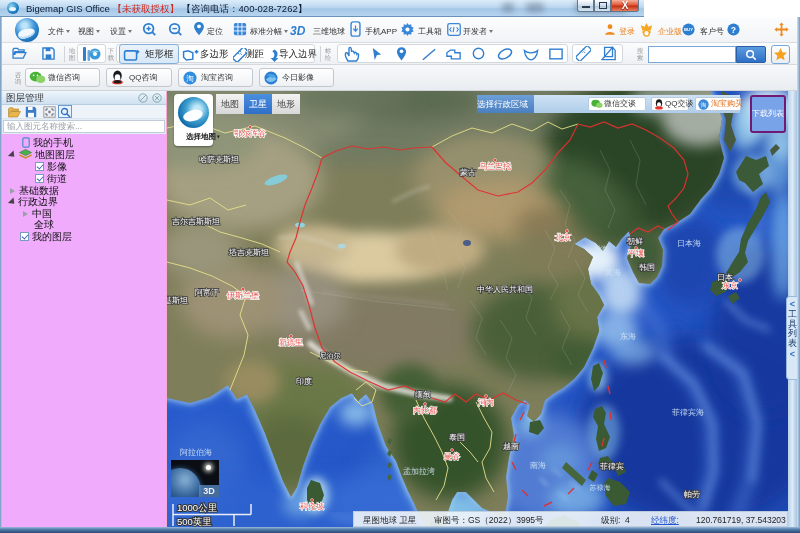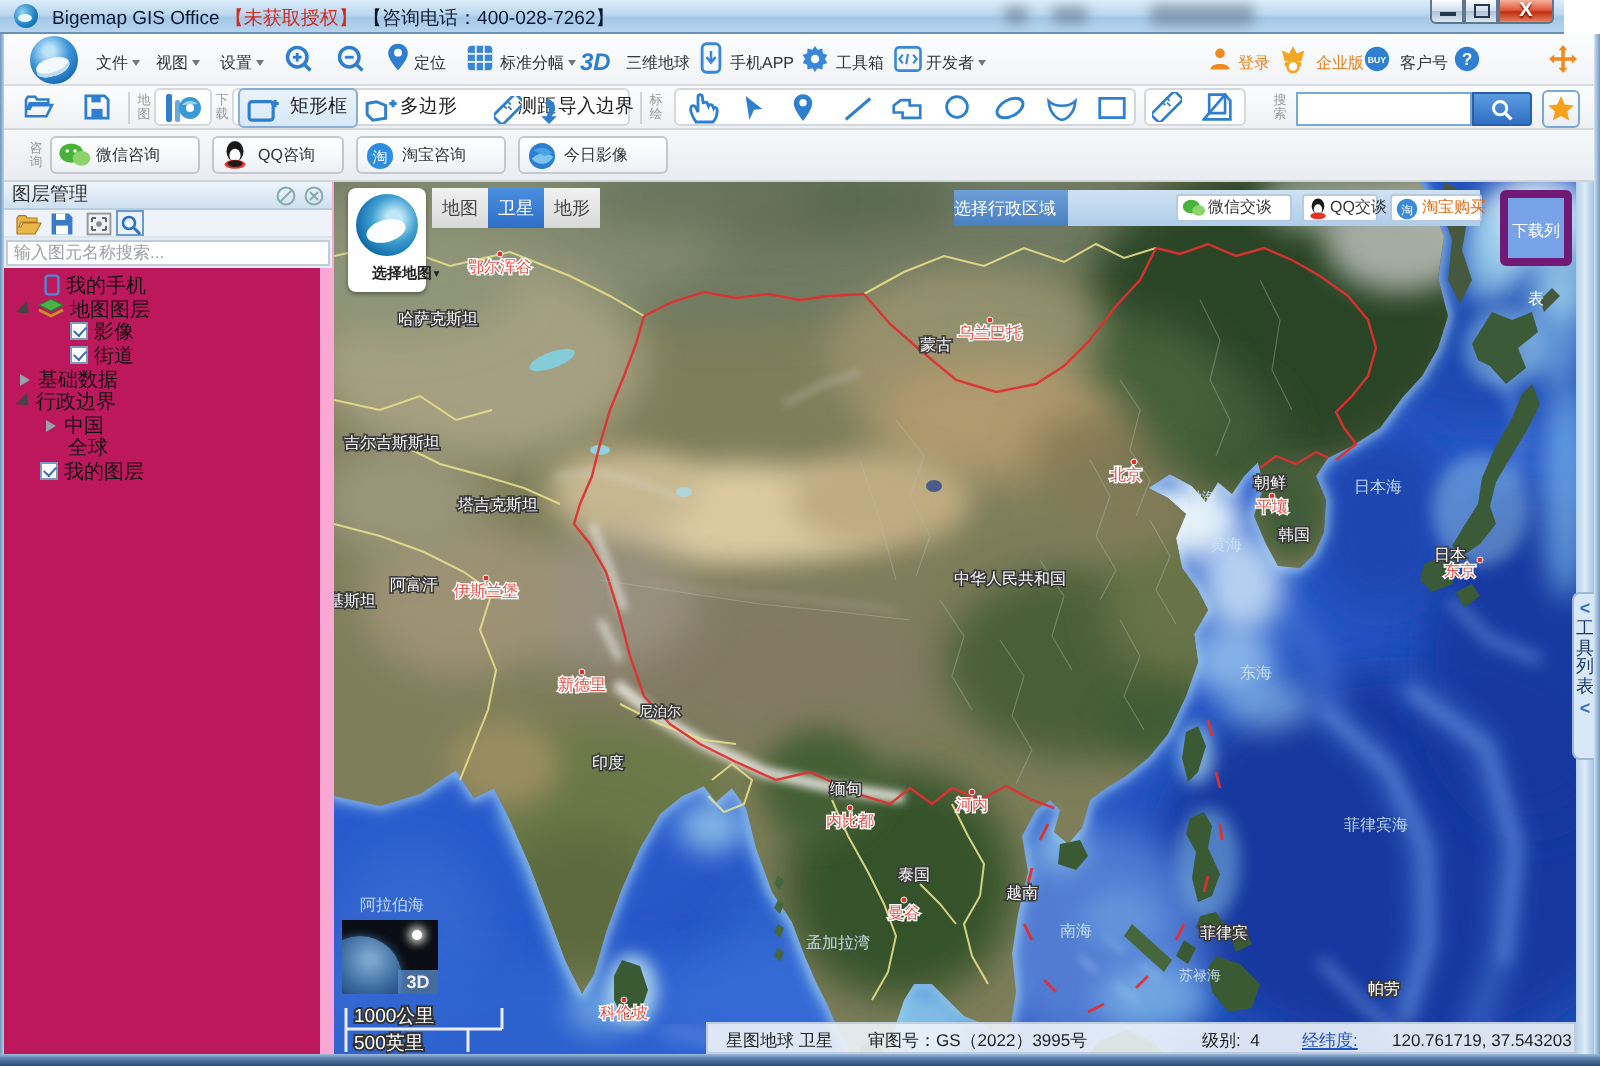--- a/index.html
+++ b/index.html
@@ -1,19 +1,19 @@
 <!DOCTYPE html>
 <html><head>
 <meta charset="utf-8">
 <style>
 * { margin:0; padding:0; box-sizing:border-box; }
 body { font-family:"Liberation Sans",sans-serif; width:800px; height:533px; overflow:hidden; background:#fff; }
 #win { position:relative; width:800px; height:533px; }
 
-#titlebar { position:absolute; left:0; top:0; width:782px; height:17px;
+#titlebar { position:absolute; left:0; top:0; width:644px; height:17px;
   background:linear-gradient(#dcedfb,#bcd8f0 45%,#a5c8e8 55%,#b6d4ee);
   border-bottom:1px solid #6a92b8; font-size:9.5px; color:#111; }
 #titlebar .ticon { position:absolute; left:7px; top:2px; width:12px; height:12px; border-radius:50%;
   background:radial-gradient(circle at 35% 35%, #8fd4f2, #1d7ec2 60%, #0d5d9a); }
 #titlebar .ticon:after { content:""; position:absolute; left:2px; top:5px; width:7px; height:4px; border-radius:50%; background:#e8f6ff; }
 #titlebar .ttext { position:absolute; left:26px; top:3px; white-space:nowrap; }
 #titlebar .red { color:#d42a1e; }
 #titlebar .blk { color:#0c1830; }
 .smudge { position:absolute; background:#5a6a80; filter:blur(3px); opacity:.5; border-radius:3px; }
 #winbtns { position:absolute; right:5px; top:0; height:13px; }
@@ -38,21 +38,21 @@
   background:linear-gradient(#fbfcfd,#eef1f4); border-bottom:1px solid #d6dade; }
 .vlabel { position:absolute; font-size:6.5px; color:#999; line-height:7px; width:8px; text-align:center; }
 .tbtn { position:absolute; top:1px; height:20px; border:1px solid transparent; border-radius:3px; font-size:9.5px; color:#222; line-height:18px; white-space:nowrap; }
 .tbtn.active { background:linear-gradient(#eaf3fc,#d7e8f8); border-color:#86aed6; }
 .sep3 { position:absolute; top:3px; width:1px; height:16px; background:#d0d4d8; }
 #row4 { position:absolute; left:2px; top:65px; width:796px; height:26px;
   background:linear-gradient(#f6f8fa,#e9edf1); border-bottom:1px solid #cfd4d9; }
 .qbtn { position:absolute; top:3px; height:19px; border:1px solid #c2c8ce; border-radius:3px;
   background:linear-gradient(#ffffff,#eef1f4); font-size:8px; color:#333; line-height:17px; padding:0 6px 0 22px; white-space:nowrap; }
 
-#lpanel { position:absolute; left:2px; top:91px; width:165px; height:436px; background:#be185d; border-right:7px solid #f9a8d4; }
+#lpanel { position:absolute; left:2px; top:91px; width:165px; height:436px; background:#f0abfc; border-right:1px solid #f9a8d4; }
 #lphead { position:absolute; left:0; top:0; width:164px; height:14px;
   background:linear-gradient(#eef5fc,#cfe0f0); border-bottom:1px solid #b8cde0; font-size:9.5px; color:#333; line-height:14px; padding-left:4px; }
 #lptool { position:absolute; left:0; top:14px; width:164px; height:14px; background:#eef3f9; border-bottom:1px solid #dde5ee; }
 #lpsearch { position:absolute; left:0; top:28px; width:164px; height:15px; background:#e4ecf5; }
 #lpsearch .ph { position:absolute; left:1px; top:1px; width:162px; height:13px; background:#fff; border:1px solid #c0ccd8; font-size:8.5px; color:#9aa0a8; line-height:11px; padding-left:3px; }
 .trow { position:absolute; font-size:10px; color:#111; white-space:nowrap; height:11px; line-height:11px; }
 .chk { display:inline-block; width:9px; height:9px; border:1px solid #7a9ac0; background:#fff; position:relative; vertical-align:-1px; margin-right:3px; }
 .chk:after { content:""; position:absolute; left:1px; top:1px; width:5px; height:3px; border-left:1.6px solid #3a6ab8; border-bottom:1.6px solid #3a6ab8; transform:rotate(-48deg); }
 .exp { display:inline-block; width:0; height:0; border-top:4px solid transparent; border-bottom:4px solid transparent; border-left:5px solid #444; transform:rotate(45deg); margin-right:3px; vertical-align:-1px; }
 .col { display:inline-block; width:0; height:0; border-top:3.5px solid transparent; border-bottom:3.5px solid transparent; border-left:5px solid #9aa0a8; margin-right:4px; vertical-align:0px; }
@@ -68,21 +68,21 @@
 
 #selmap { position:absolute; left:174px; top:94px; width:39px; height:52px; background:#fff; border-radius:4px; box-shadow:0 1px 2px rgba(0,0,0,.4); }
 #selmap .circ { position:absolute; left:4px; top:3px; width:31px; height:31px; border-radius:50%;
   background:radial-gradient(circle at 62% 40%, #bfe8f8 14%, #3f9fd0 42%, #0e6aa8 75%, #0a507e); }
 #selmap .circ:after { content:""; position:absolute; left:5px; top:13px; width:20px; height:11px; border-radius:50%; background:#fdfeff; transform:rotate(-15deg); }
 #selmap .lbl { position:absolute; left:12px; bottom:4px; width:100%; text-align:left; font-size:7.5px; font-weight:bold; color:#222; white-space:nowrap;font-family:Liberation Mono, monospace; }
 .mtbtn { position:absolute; top:94px; width:28px; height:20px; font-size:9px; text-align:center; line-height:20px; }
 #admbar { position:absolute; left:477px; top:95px; width:263px; height:18px; background:linear-gradient(#cfe2f4,#aecdea); }
 #admsel { position:absolute; left:477px; top:95px; width:57px; height:18px; background:linear-gradient(#6d9fd8,#4a7fc0); color:#fff; font-size:8.5px; text-align:left; line-height:18px; }
 .admbtn { position:absolute; top:97px; height:14px; background:#fff; border:1px solid #b8cbde; border-radius:2px; font-size:8px; color:#333; line-height:12px; padding:0 4px 0 15px; white-space:nowrap; }
-#dlbtn { position:absolute; left:750px; top:95px; width:36px; height:38px; background:#79a3e8; border:4px solid #701a75; border-radius:3px; color:#fff; font-size:8px; text-align:center; line-height:34px; }
+#dlbtn { position:absolute; left:750px; top:95px; width:36px; height:38px; background:#79a3e8; border:2px solid #701a75; border-radius:3px; color:#fff; font-size:8px; text-align:center; line-height:34px; }
 #globthumb { position:absolute; left:171px; top:460px; width:48px; height:37px; background:#0a0e14; overflow:hidden; }
 #globthumb .earth { position:absolute; left:-12px; top:8px; width:42px; height:42px; border-radius:50%;
   background:radial-gradient(circle at 62% 28%, #7aa6cc 6%, #3a699e 38%, #16335e 72%, #0d2344); box-shadow:0 0 5px rgba(80,140,210,.6); }
 #globthumb .sun { position:absolute; right:8px; top:5px; width:5px; height:5px; border-radius:50%; background:#fff; box-shadow:0 0 4px 2px rgba(255,255,240,.8); }
 #globthumb .td { position:absolute; right:0; bottom:0; width:20px; height:12px; background:rgba(90,140,200,.75); color:#eef; font-size:9px; font-weight:bold; text-align:center; line-height:12px; }
 #statusbar { position:absolute; left:353px; top:511px; width:435px; height:16px; background:rgba(238,244,250,.9); border:1px solid rgba(160,180,200,.5); font-size:8.5px; color:#222; }
 #statusbar span { position:absolute; top:3px; white-space:nowrap; }
 #scalebar { position:absolute; left:170px; top:500px; }
 </style>
 </head>
@@ -196,21 +196,21 @@
           <rect x="1" y="2" width="13" height="10" rx="1.6" fill="none" stroke="#2f7fd0" stroke-width="1.7"></rect>
           <line x1="13" y1="3" x2="17" y2="3" stroke="#2f7fd0" stroke-width="1.7"></line>
           <line x1="15" y1="1" x2="15" y2="5" stroke="#2f7fd0" stroke-width="1.7"></line>
         </svg>矩形框</div>
     <div class="tbtn" style="left:177px;width:48px;padding-left:20px;text-align:right;">
       <svg style="position:absolute;left:2px;top:4px;" width="17" height="12" viewBox="0 0 17 13">
           <path d="M1 3 L6 2 L11 4 L11 11 L4 12 L1 9 Z" fill="none" stroke="#2f7fd0" stroke-width="1.6"></path>
           <line x1="13" y1="3" x2="17" y2="3" stroke="#2f7fd0" stroke-width="1.7"></line>
           <line x1="15" y1="1" x2="15" y2="5" stroke="#2f7fd0" stroke-width="1.7"></line>
         </svg>多边形</div>
-    <div class="tbtn" style="left:242px;width:35px;padding-left:14px;">
+    <div class="tbtn" style="left:228px;width:35px;padding-left:14px;">
       <svg style="position:absolute;left:2px;top:3px;" width="14" height="14" viewBox="0 0 15 15">
           <rect x="4" y="-1.5" width="7" height="17" rx="1.5" transform="rotate(45 7.5 7.5)" fill="none" stroke="#2f7fd0" stroke-width="1.5"></rect>
           <path d="M5 5 l1.8 1.8 M7.2 2.8 l1.8 1.8 M9.4 7.4 l-1.8 -1.8" stroke="#2f7fd0"></path>
         </svg>测距</div>
     <div class="tbtn" style="left:264px;width:48px;padding-left:12px;">
       <svg style="position:absolute;left:1px;top:3px;" width="13" height="15" viewBox="0 0 15 16">
           <path d="M7 1 C 12 3 12 8 9 11 L12 11 L7.5 15.5 L3 11 L6 11 C 8 8 8 5 5 3.5 Z" fill="#2f7fd0"></path>
         </svg>导入边界</div>
     <div class="sep3" style="left:318px;"></div>
     <div class="vlabel" style="left:322px;top:4px;">标<br>绘</div>

